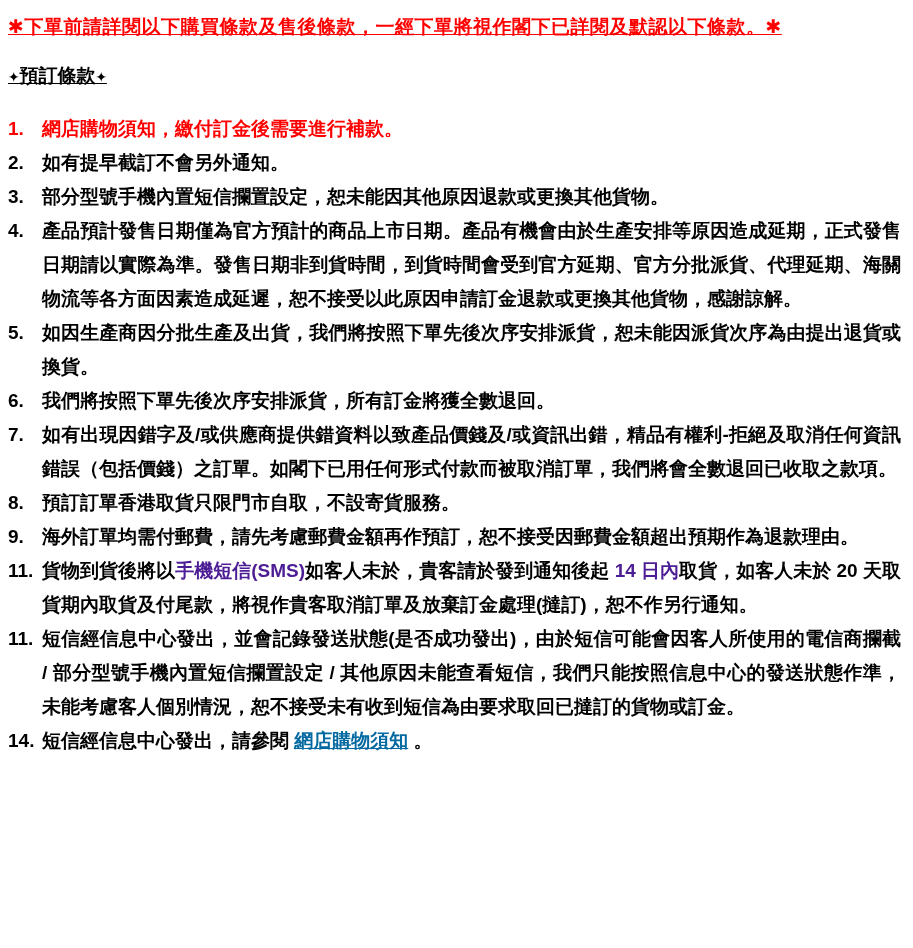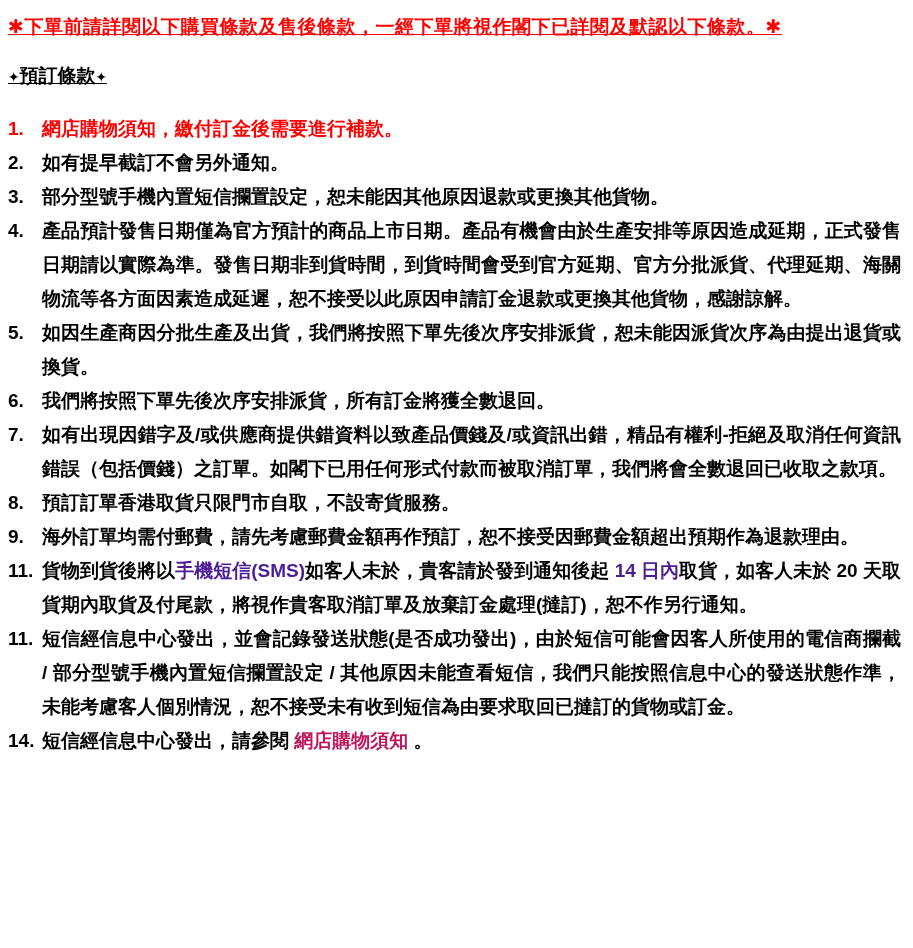--- a/index.html
+++ b/index.html
@@ -44,21 +44,22 @@
     flex: 1 1 auto;
     text-align: justify;
   }
   .term.red, .term.red .term-num, .term.red .term-text {
     color: #ff0000;
   }
   .seg-red-underline {
     color: #4c1d95;
   }
   .seg-link {
-    color: #be185d;
+    color: #0369a1;
+    text-decoration: underline;
     cursor: pointer;
   }
 </style>
 </head>
 <body>
 
 <div class="page">
   <div class="title">✱下單前請詳閱以下購買條款及售後條款，一經下單將視作閣下已詳閱及默認以下條款。✱</div>
   <div class="section-header">✦預訂條款✦</div>
   <div class="terms-list" id="terms-list">

